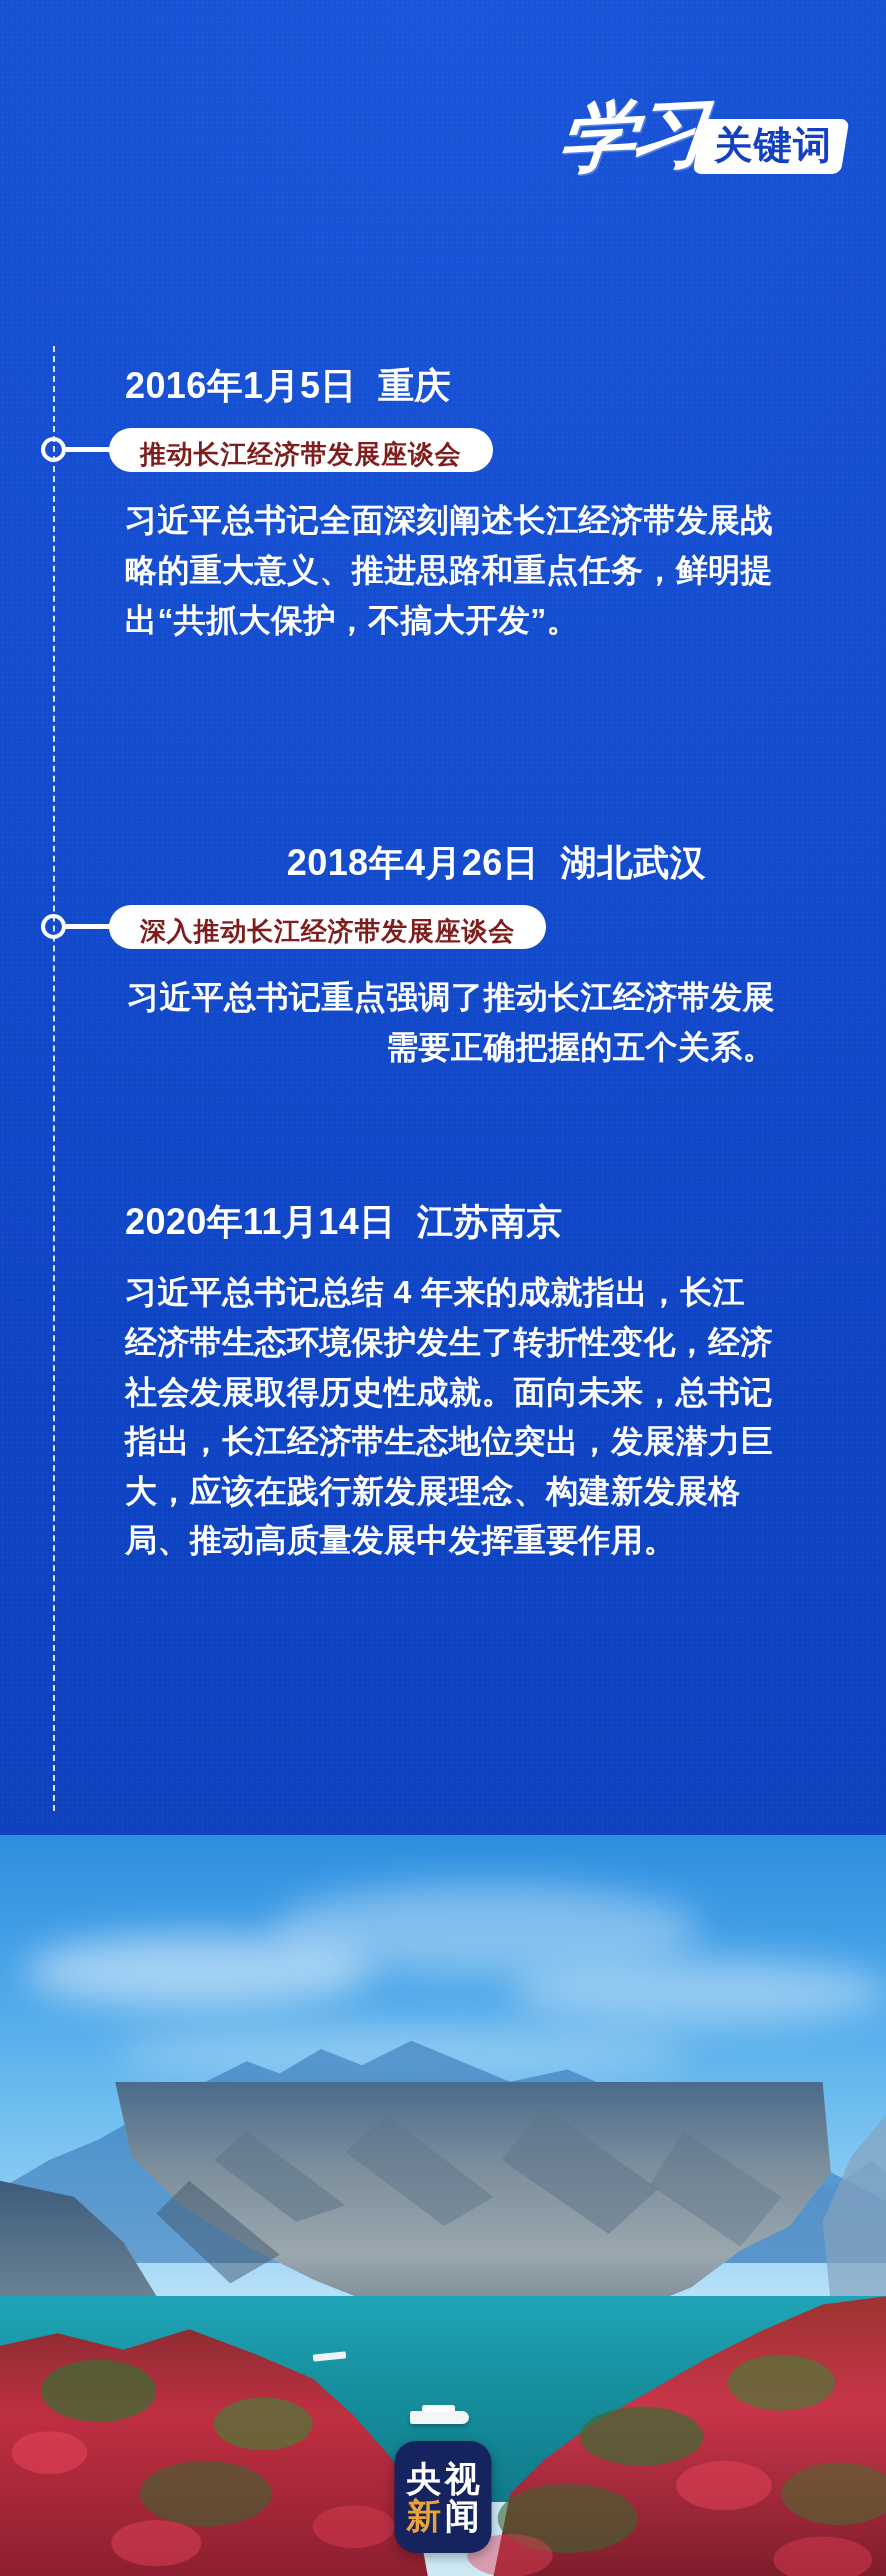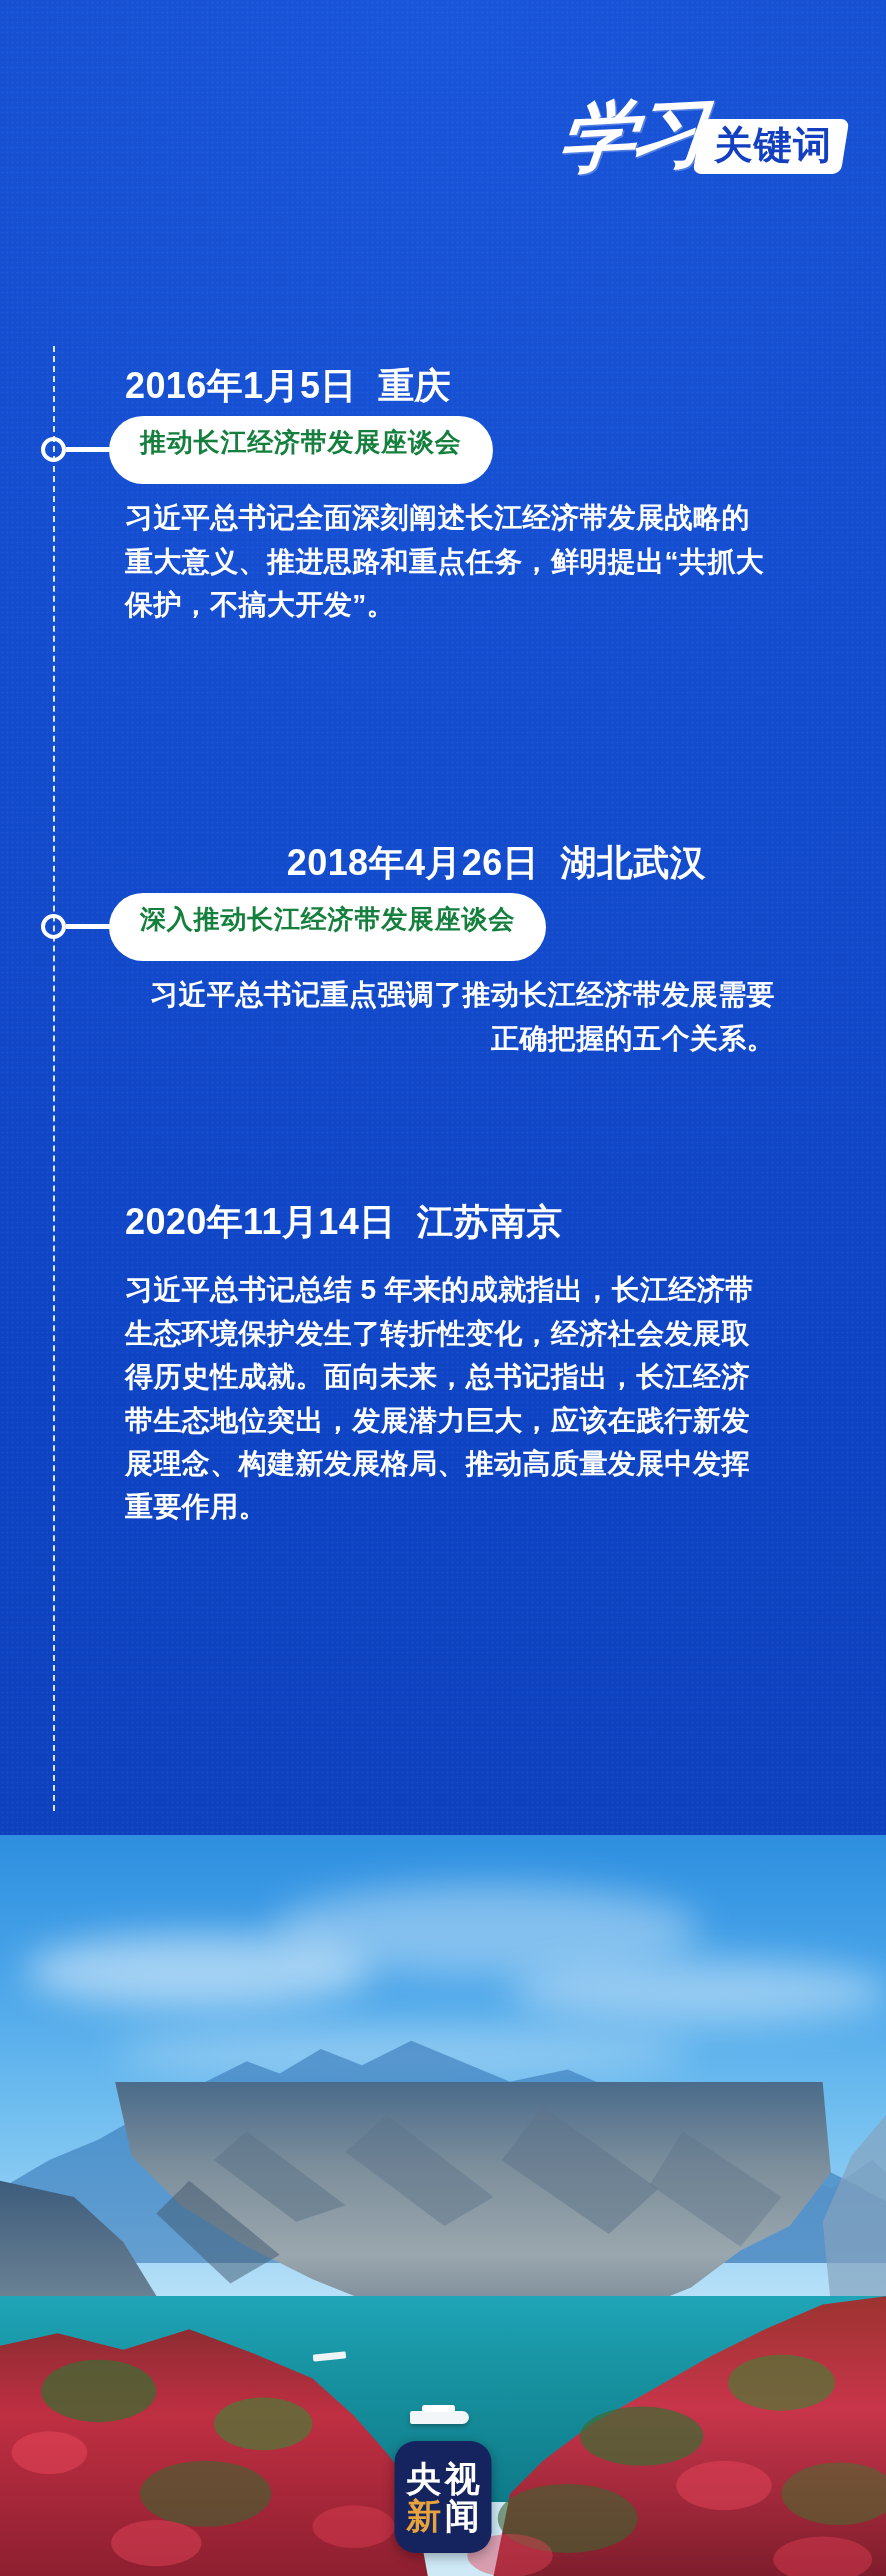--- a/index.html
+++ b/index.html
@@ -101,35 +101,35 @@
     position:absolute;
     left:66px; top:50%;
     margin-top:-2.5px;
     width:48px; height:5px;
     background:#ffffff;
     z-index:2;
   }
   .pill {
     margin-left:109px;
     background:#ffffff;
-    color:#15803d;
+    color:#7f1d1d;
     font-size:26px;
     font-weight:700;
     letter-spacing:0.8px;
-    padding:9px 31px 24px 31px;
+    padding:9px 31px 0 31px;
     border-radius:822px;
     white-space:nowrap;
   }
 
   .body-text {
     margin-left:125px;
     margin-top:21.4px;
     width:650px;
     color:#ffffff;
-    font-size:28px;
+    font-size:32px;
     font-weight:700;
     line-height:1.55;
     letter-spacing:0.4px;
   }
 
   
   .scene {
     position:absolute;
     left:0; bottom:0;
     width:886px; height:741px;
@@ -246,21 +246,21 @@
       <div class="connector"></div>
       <div class="pill">深入推动长江经济带发展座谈会</div>
     </div>
     <div class="body-text">习近平总书记重点强调了推动长江经济带发展需要正确把握的五个关系。</div>
   </div>
 
   <div class="entry" style="top:1198px;">
     <div class="date-line">
       <span>2020年11月14日</span><span class="loc">江苏南京</span>
     </div>
-    <div class="body-text">习近平总书记总结 5 年来的成就指出，长江经济带生态环境保护发生了转折性变化，经济社会发展取得历史性成就。面向未来，总书记指出，长江经济带生态地位突出，发展潜力巨大，应该在践行新发展理念、构建新发展格局、推动高质量发展中发挥重要作用。</div>
+    <div class="body-text">习近平总书记总结 4 年来的成就指出，长江经济带生态环境保护发生了转折性变化，经济社会发展取得历史性成就。面向未来，总书记指出，长江经济带生态地位突出，发展潜力巨大，应该在践行新发展理念、构建新发展格局、推动高质量发展中发挥重要作用。</div>
   </div>
 
   <div class="scene">
     <div class="sky"></div>
     <div class="cloud c1"></div>
     <div class="cloud c2"></div>
     <div class="cloud c3"></div>
     <div class="cloud c4"></div>
 
     <svg class="ridge-far" viewBox="0 0 1077 340" preserveAspectRatio="none">

